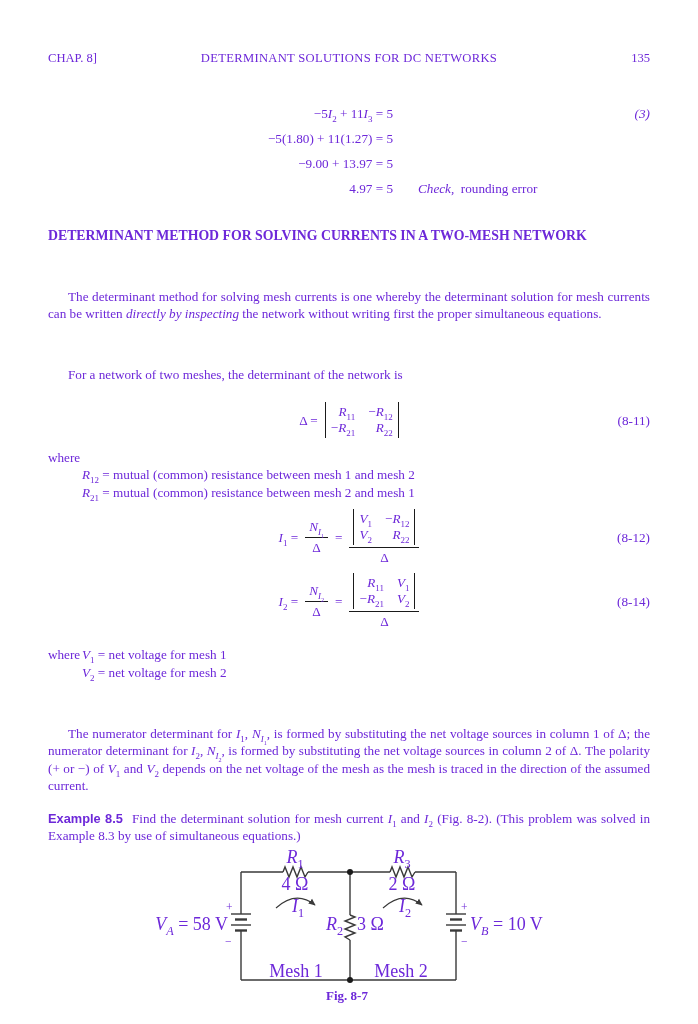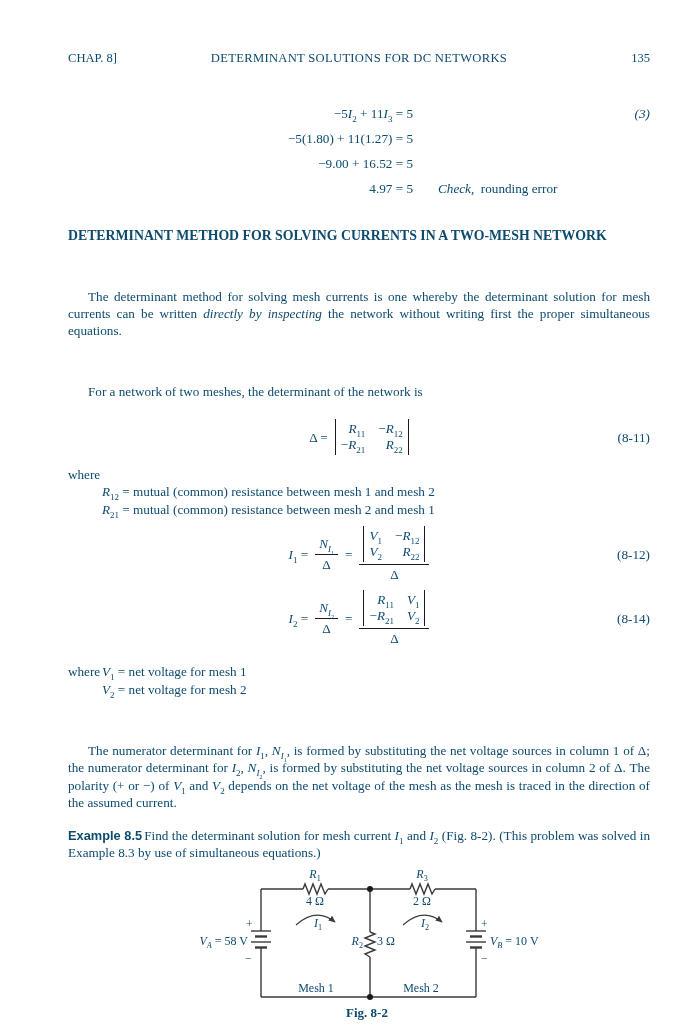--- a/index.html
+++ b/index.html
@@ -1,26 +1,26 @@
 <!DOCTYPE html>
 <html><head>
 <meta charset="utf-8">
 <style>
   html,body { margin:0; padding:0; background:#e8e8e8; }
   .page {
     position:relative;
     width:698px; height:1024px;
     margin:0 auto;
     background:#ffffff;
-    color:#0c4a6e;
+    color:#6d28d9;
     font-family:"Liberation Serif","DejaVu Serif",serif;
     font-size:13.2px;
     line-height:17px;
     box-sizing:border-box;
-    padding:50px 48px 0 68px;
+    padding:50px 48px 0 48px;
     overflow:hidden;
   }
   sub { font-size:68%; line-height:0; }
   i { font-style:italic; }
 
   
   .hdr { display:flex; align-items:baseline; font-size:12.6px; }
   .hdr-left  { flex:1; text-align:left; }
   .hdr-center{ flex:3; text-align:center; letter-spacing:.3px; }
   .hdr-right { flex:1; text-align:right; }
@@ -56,26 +56,26 @@
 
   
   .where { }
   .where-811 { margin-top:8px; }
   .where-813 { margin-top:18px; }
   .where-row { display:flex; line-height:17.4px; }
   .where-kw { display:inline-block; width:34px; flex:0 0 34px; }
 
   
   .example { margin-top:16px; }
-  .ex-label { font-family:"Liberation Sans","DejaVu Sans",sans-serif; font-weight:bold; font-size:12.8px; margin-right:2px; }
+  .ex-label { font-family:"Liberation Sans","DejaVu Sans",sans-serif; font-weight:bold; font-size:12.8px; margin-right:9px; }
 
   
   .figure { position:relative; margin:4px 0 0 92px; width:420px; height:165px; }
   .figure svg { position:absolute; left:0; top:0; }
-  .fl { position:absolute; font-size:12px; line-height:13px; white-space:nowrap; }
+  .fl { position:absolute; font-size:18px; line-height:13px; white-space:nowrap; }
   .fl.cc  { transform:translateX(-50%); }
   .fl.re  { transform:translateX(-100%); }
   .fl.sign{ font-size:11.5px; }
   .fig-caption { position:absolute; left:207px; top:139px; transform:translateX(-50%);
                  font-weight:bold; font-size:13px; }
 </style>
 </head>
 <body>
 
 <div class="page">
@@ -88,21 +88,21 @@
 
   <div class="chk">
     <div class="chk-row">
       <span class="chk-expr">−5<i>I</i><sub>2</sub> + 11<i>I</i><sub>3</sub> = 5</span>
       <span class="chk-tag">(3)</span>
     </div>
     <div class="chk-row">
       <span class="chk-expr">−5(1.80) + 11(1.27) = 5</span>
     </div>
     <div class="chk-row">
-      <span class="chk-expr">−9.00 + 16.52 = 5</span>
+      <span class="chk-expr">−9.00 + 13.97 = 5</span>
     </div>
     <div class="chk-row">
       <span class="chk-expr">4.97 = 5</span>
       <span class="chk-note"><i>Check</i>,&nbsp; rounding error</span>
     </div>
   </div>
 
   <h2 class="sec">DETERMINANT METHOD FOR SOLVING CURRENTS IN A TWO-MESH NETWORK</h2>
   <p class="para indent mt7">The determinant method for solving mesh currents is one whereby the determinant solution for mesh currents can be written <i>directly by inspecting</i> the network without writing first the proper simultaneous equations.</p>
   <p class="para indent">For a network of two meshes, the determinant of the network is</p>
@@ -259,16 +259,16 @@
     <span class="fl re" style="left:203px; top:70px;"><i>R</i><sub>2</sub></span>
     <span class="fl" style="left:217px; top:70px;">3 Ω</span>
     <span class="fl re" style="left:88px;  top:70px;"><i>V<sub>A</sub></i> = 58 V</span>
     <span class="fl" style="left:330px; top:70px;"><i>V<sub>B</sub></i> = 10 V</span>
     <span class="fl sign" style="left:86px;  top:53px;">+</span>
     <span class="fl sign" style="left:85px;  top:87px;">−</span>
     <span class="fl sign" style="left:321px; top:53px;">+</span>
     <span class="fl sign" style="left:321px; top:87px;">−</span>
     <span class="fl cc" style="left:156px; top:117px;">Mesh 1</span>
     <span class="fl cc" style="left:261px; top:117px;">Mesh 2</span>
-    <span class="fig-caption">Fig. 8-2</span>
+    <span class="fig-caption">Fig. 8-7</span>
   </div>
 
 </div>
 
 </body></html>

